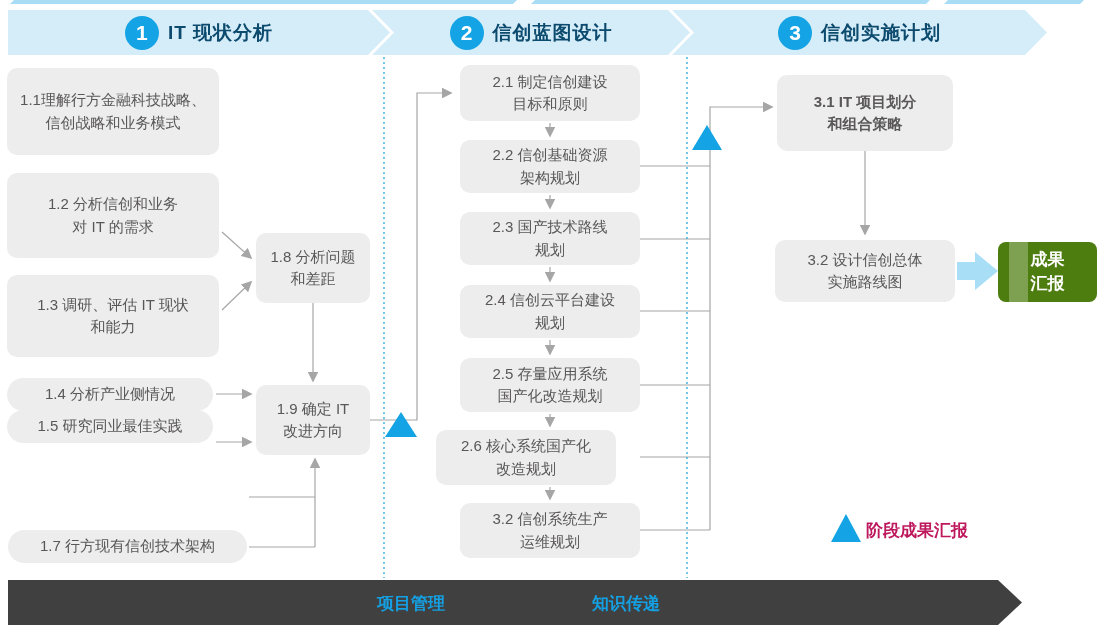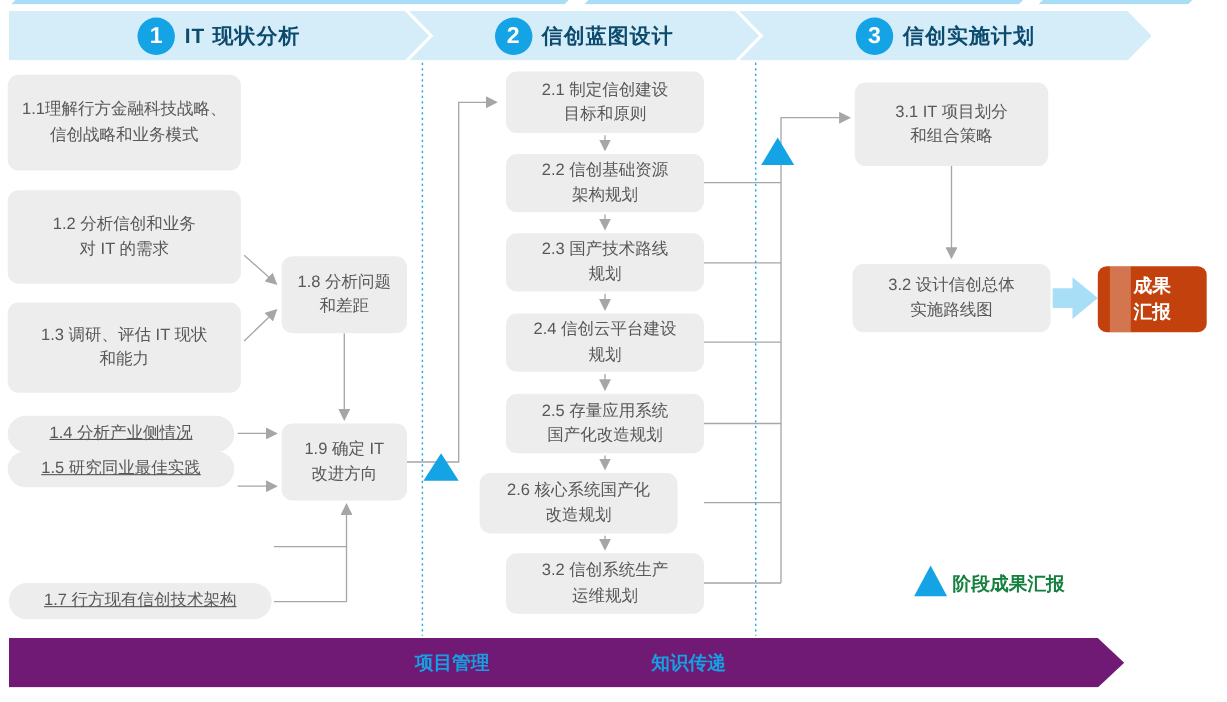--- a/index.html
+++ b/index.html
@@ -22,55 +22,55 @@
   #band2{left:372px;width:318px;}
   #band3{left:672px;width:375px;}
   .num{width:34px;height:34px;border-radius:50%;background:#14a3e4;color:#fff;font-weight:bold;
        font-size:21px;display:flex;align-items:center;justify-content:center;margin-right:9px;flex:0 0 auto;}
   .btitle{color:#0c4a6e;font-weight:bold;font-size:19px;letter-spacing:1px;white-space:nowrap;}
 
   
   .gbox{position:absolute;background:#ededed;border-radius:10px;color:#595757;font-size:15px;
         line-height:1.5;display:flex;align-items:center;justify-content:center;text-align:center;
         white-space:pre-line;padding:2px;box-sizing:border-box;}
-  .pill{border-radius:17px;text-decoration:underline;}
+  .pill{border-radius:17px;}
   #b11{left:7px;top:68px;width:212px;height:87px;}
   #b12{left:7px;top:173px;width:212px;height:85px;}
   #b13{left:7px;top:275px;width:212px;height:82px;}
   #b14{left:7px;top:378px;width:206px;height:33px;}
   #b15{left:7px;top:410px;width:206px;height:33px;}
   #b16{left:8px;top:480px;width:239px;height:33px;}
   #b17{left:8px;top:530px;width:239px;height:33px;}
   #b18{left:256px;top:233px;width:114px;height:70px;}
   #b19{left:256px;top:385px;width:114px;height:70px;}
   #b21{left:460px;top:65px;width:180px;height:56px;text-align:center;}
   #b22{left:460px;top:140px;width:180px;height:53px;}
   #b23{left:460px;top:212px;width:180px;height:53px;}
   #b24{left:460px;top:285px;width:180px;height:53px;}
   #b25{left:460px;top:358px;width:180px;height:54px;}
   #b26{left:436px;top:430px;width:180px;height:55px;}
   #b27{left:460px;top:503px;width:180px;height:55px;}
-  #b31{left:777px;top:75px;width:176px;height:76px;}
+  #b31{left:777px;top:75px;width:176px;height:76px;font-weight:bold;}
   #b32{left:775px;top:240px;width:180px;height:62px;}
 
   
-  #result{position:absolute;left:998px;top:242px;width:99px;height:60px;background:#c2410c;
+  #result{position:absolute;left:998px;top:242px;width:99px;height:60px;background:#4d7c0f;
           border-radius:8px;color:#fff;font-weight:bold;font-size:17px;line-height:1.4;
           display:flex;align-items:center;justify-content:center;text-align:center;white-space:pre-line;}
   #result .stripe{position:absolute;left:11%;top:0;bottom:0;width:19%;background:rgba(255,255,255,0.28);}
   #result span{position:relative;}
 
   
   #connectors{position:absolute;left:0;top:0;}
 
   
-  #legend-label{position:absolute;left:866px;top:519px;color:#15803d;font-weight:bold;font-size:17px;white-space:nowrap;}
+  #legend-label{position:absolute;left:866px;top:519px;color:#be185d;font-weight:bold;font-size:17px;white-space:nowrap;}
 
   
-  #footer-band{position:absolute;left:8px;top:580px;width:1014px;height:45px;background:#701a75;
+  #footer-band{position:absolute;left:8px;top:580px;width:1014px;height:45px;background:#404040;
                clip-path:polygon(0 0,calc(100% - 24px) 0,100% 50%,calc(100% - 24px) 100%,0 100%);}
   .footer-label{position:absolute;top:50%;transform:translateY(-50%);color:#14a0e2;font-weight:bold;
                 font-size:17px;white-space:nowrap;}
   #footer-pm{left:369px;}
   #footer-kt{left:584px;}
 </style>
 </head>
 <body>
 
 <div id="canvas">

